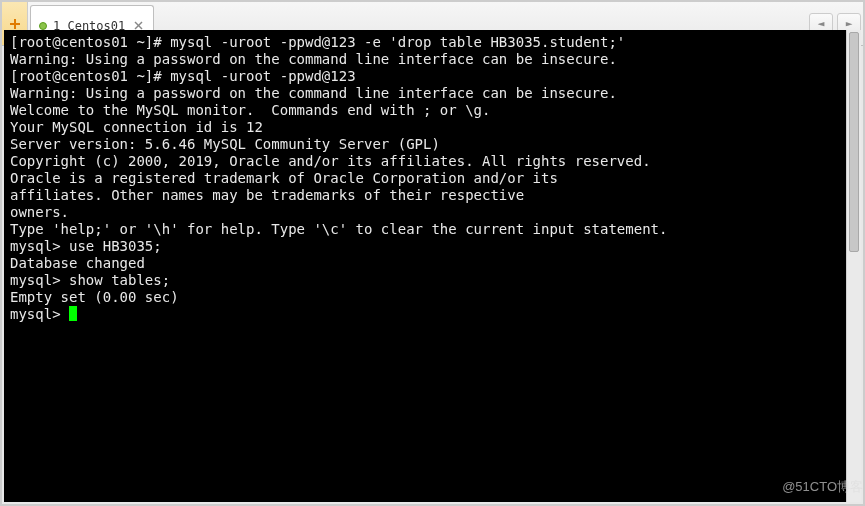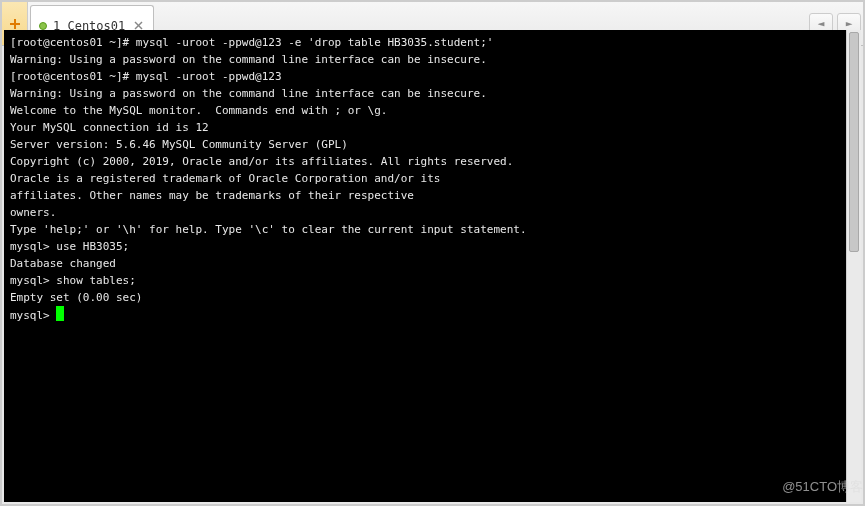--- a/index.html
+++ b/index.html
@@ -8,21 +8,21 @@
   .titlebar { height:44px; background:linear-gradient(#f6f6f6,#e9e9e9); border-bottom:1px solid #bfbfbf; display:flex; align-items:stretch; }
   .newtab-btn { width:26px; display:flex; align-items:center; justify-content:center; border-right:1px solid #ccc; background:linear-gradient(#fbe7b3,#f7d88a); cursor:pointer; }
   .newtab-btn svg { width:14px; height:14px; }
   .tab { display:flex; align-items:center; gap:6px; padding:0 8px; background:#fff; border:1px solid #bfbfbf; border-bottom:1px solid #fff; margin-top:2px; margin-left:2px; border-radius:3px 3px 0 0; font-size:12px; color:#333; position:relative; top:1px; }
   .tab .dot { width:8px; height:8px; border-radius:50%; background:#8bc34a; border:1px solid #5a9e1c; }
   .tab .label { }
   .tab .close { width:14px; height:14px; display:flex; align-items:center; justify-content:center; color:#777; cursor:pointer; font-size:11px; }
   .titlebar-right { margin-left:auto; display:flex; align-items:center; }
   .nav-btn { width:24px; height:22px; margin:3px 2px; border:1px solid #ccc; border-radius:3px; background:linear-gradient(#fafafa,#ececec); display:flex; align-items:center; justify-content:center; color:#888; font-size:11px; cursor:pointer; }
   .terminal-wrap { position:absolute; top:28px; left:2px; right:2px; bottom:2px; background:#000; overflow:hidden; }
-  .terminal { padding:4px 6px 6px 6px; color:#e8e8e8; font-size:11px; line-height:17px; white-space:pre; font-family:"DejaVu Sans Mono","Consolas",monospace; height:100%; overflow-y:auto; }
+  .terminal { padding:4px 6px 6px 6px; color:#e8e8e8; font-size:14px; line-height:17px; white-space:pre; font-family:"DejaVu Sans Mono","Consolas",monospace; height:100%; overflow-y:auto; }
   .scrollbar { position:absolute; top:0; right:0; width:15px; height:100%; background:#eaeaea; border-left:1px solid #cfcfcf; }
   .scroll-thumb { position:absolute; left:2px; right:2px; top:2px; height:220px; background:#c7c7c7; border:1px solid #a8a8a8; border-radius:2px; }
   .cursor { display:inline-block; width:8px; height:15px; background:#00ff00; vertical-align:-2px; }
   .line { display:block; }
   .watermark { position:absolute; right:0; bottom:8px; color:rgba(220,220,220,0.65); font-size:13px; font-family:Arial,sans-serif; pointer-events:none; }
 </style>
 </head>
 <body>
 
 <div class="window">

